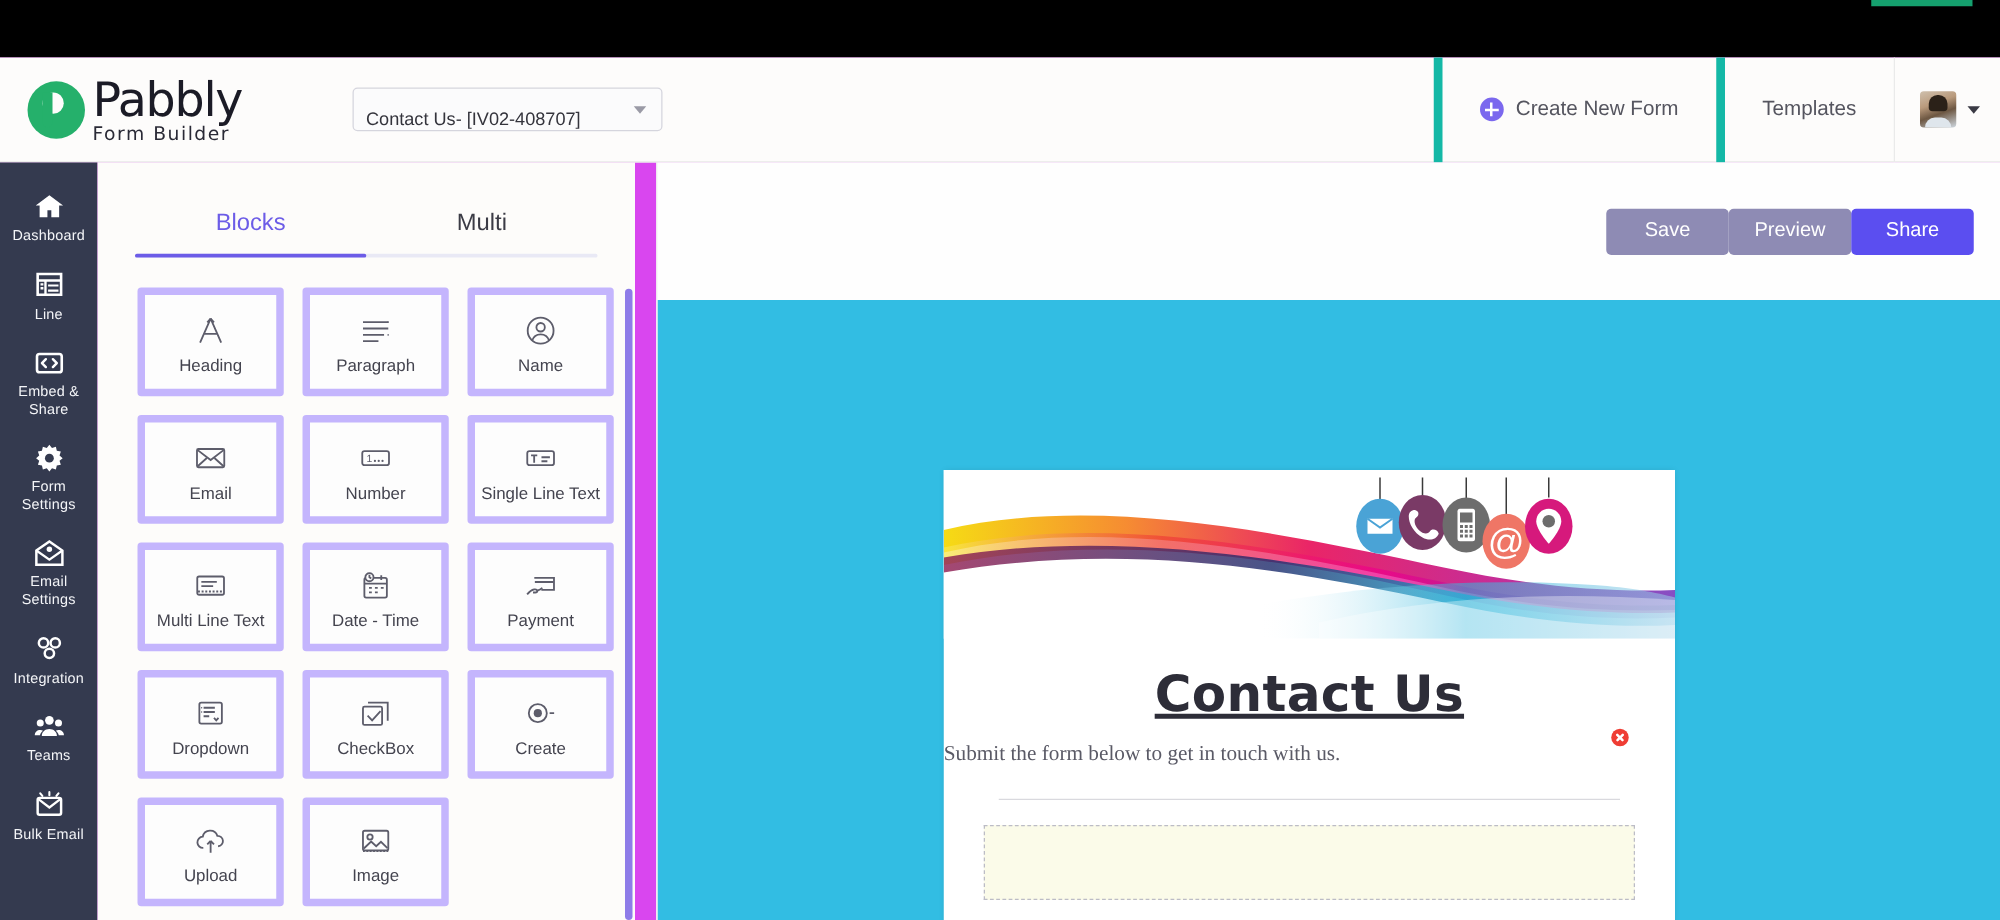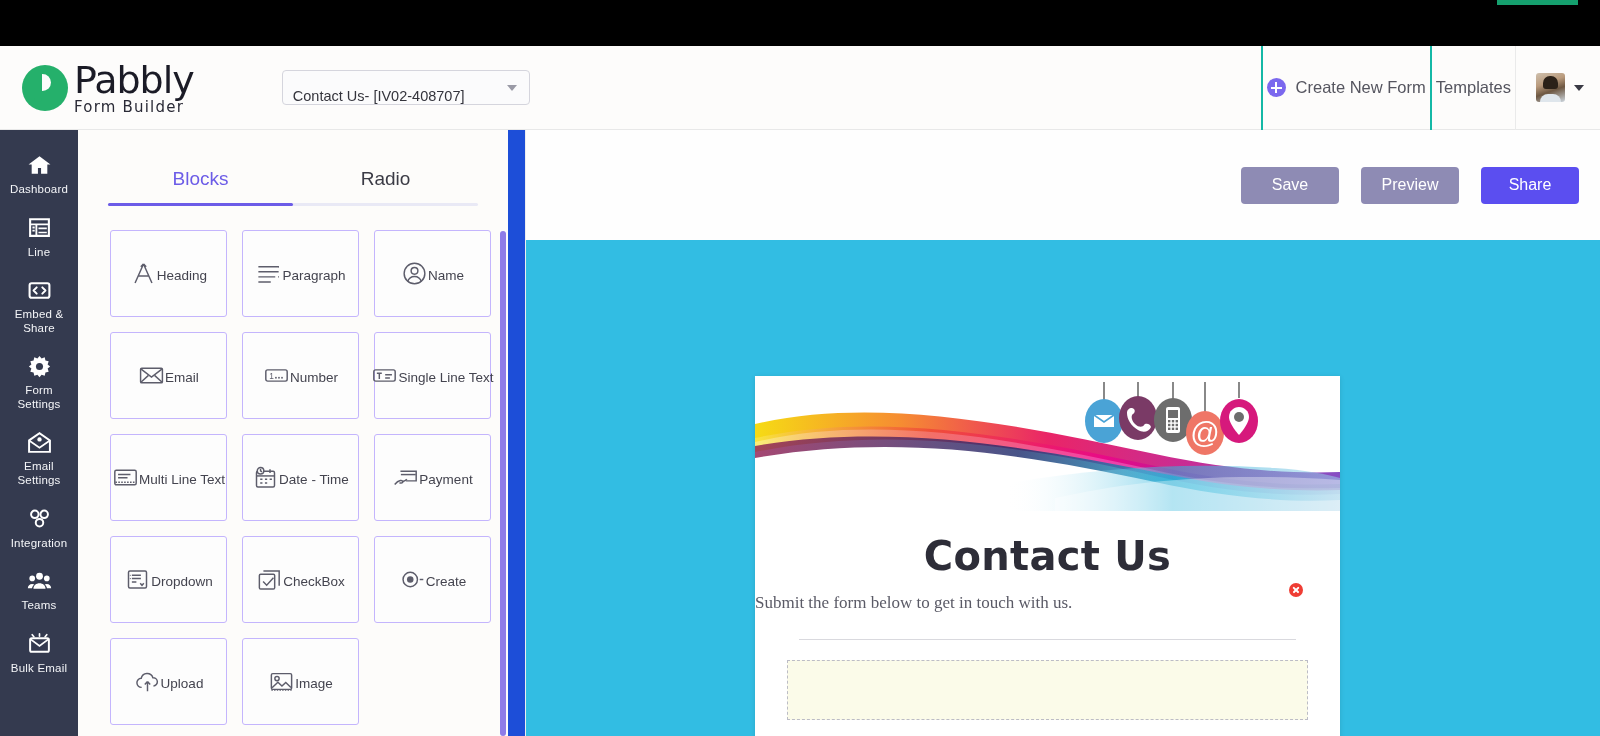--- a/index.html
+++ b/index.html
@@ -1,21 +1,21 @@
 <!DOCTYPE html>
 <html><head>
 <meta charset="utf-8">
 <style>
   * { box-sizing: border-box; margin: 0; padding: 0; }
   html, body {
     width: 1600px; height: 736px;
     font-family: "Liberation Sans", sans-serif;
     background: #ffffff; overflow: hidden;
   }
-  #app { position: relative; width: 1600px; height: 736px; overflow: hidden; background:#1d4ed8; }
+  #app { position: relative; width: 1600px; height: 736px; overflow: hidden; background:#d946ef; }
 
   
   .topbar { position:absolute; left:0; top:0; width:1600px; height:46px; background:#000; }
   .green-tab { position:absolute; left:1497px; top:0; width:81px; height:5px; background:#15a06e; }
 
   
   .header {
     position:absolute; left:0; top:46px; width:1600px; height:84px;
     background:#fdfcfb; display:flex; align-items:center;
     border-bottom:1px solid #e8e8e8;
@@ -46,22 +46,22 @@
     position:relative; cursor:pointer;
   }
   .form-select .caret {
     position:absolute; right:12px; top:50%; transform:translateY(-50%);
     width:0; height:0; border-left:5px solid transparent;
     border-right:5px solid transparent; border-top:6px solid #9a9aa6;
   }
 
   .header-right { margin-left:auto; display:flex; align-items:stretch; height:84px; }
   .hdr-cell {
-    display:flex; align-items:center; padding:0 4px;
-    border-left:2px solid #14b8a6; cursor:pointer;
+    display:flex; align-items:center; padding:0 30px;
+    border-left:7px solid #14b8a6; cursor:pointer;
   }
   .plus-icon {
     width:19px; height:19px; border-radius:50%; background:#7b68ee;
     position:relative; margin-right:10px; flex:none;
   }
   .plus-icon::before, .plus-icon::after {
     content:""; position:absolute; background:#fff;
   }
   .plus-icon::before { left:4px; top:8.5px; width:11px; height:2px; }
   .plus-icon::after { left:8.5px; top:4px; width:2px; height:11px; }
@@ -113,22 +113,22 @@
   }
   .tab.active { color:#6c5ce7; }
   .tab-underline { margin:0 30px; height:3px; background:#e9e9f5; position:relative; border-radius:2px; }
   .tab-underline .fill { position:absolute; left:0; top:0; width:50%; height:3px; background:#6c5ce7; border-radius:2px; }
 
   .block-grid {
     display:grid; grid-template-columns:repeat(3, 117px);
     gap:15px; padding:24px 0 0 32px;
   }
   .block-card {
-    width:117px; height:87px; border:1px solid #c4b5fd; border-radius:3px;
-    background:#fdfdfd; display:flex; 
+    width:117px; height:87px; border:6px solid #c4b5fd; border-radius:3px;
+    background:#fdfdfd; display:flex; flex-direction:column;
     align-items:center; justify-content:center; cursor:grab;
   }
   .block-icon { height:34px; display:flex; align-items:center; justify-content:center; }
   .block-icon svg { width:27px; height:27px; stroke:#5d5d6b; fill:none; stroke-width:1.3; }
   .block-label { font-size:13.5px; color:#44444f; margin-top:4px; white-space:nowrap; }
 
   .panel-scroll {
     position:absolute; left:500px; top:231px; width:6px; height:505px;
     background:#8e7ce8; border-radius:3px; cursor:pointer;
   }
@@ -138,41 +138,41 @@
     position:absolute; left:525px; top:130px; width:1075px; height:606px;
     background:#fefefe; overflow:hidden; border-left:1px solid #eeeeee;
   }
   .canvas-toolbar {
     position:absolute; left:0; top:0; width:1075px; height:110px; background:#fefefe;
     display:flex; align-items:center; justify-content:flex-end; padding-right:22px;
   }
   .btn {
     height:37px; min-width:98px; border-radius:4px; color:#fff;
     font-size:16px; display:flex; align-items:center; justify-content:center;
-    margin-left:22px; cursor:pointer; border:none;
+    cursor:pointer; border:none;
   }
   .btn.muted { background:#8e8bb4; }
   .btn.primary { background:#5b4ef0; }
 
   .canvas-bg {
     position:absolute; left:0; top:110px; width:1075px; height:496px;
     background:#32bde3;
   }
   .form-sheet {
     position:absolute; left:229px; top:246px; width:585px; height:490px;
     background:#ffffff; box-shadow:0 1px 5px rgba(0,0,0,.12);
   }
   .banner {
     width:585px; height:135px; position:relative; overflow:hidden; background:#fff;
   }
   .banner svg { display:block; width:585px; height:135px; }
 
   .form-title {
     text-align:center; font-size:40px; color:#2d2d38; font-weight:700;
-    margin-top:22px; letter-spacing:.3px; font-family:"DejaVu Sans", sans-serif;
+    margin-top:22px; letter-spacing:.3px; font-family:"DejaVu Sans", sans-serif;text-decoration:underline;
   }
   .form-sub {
     text-align:left; font-size:17px; color:#5a5a66; margin-top:14px;
     font-family:"Liberation Serif", serif;
   }
   .del-icon {
     position:absolute; right:37px; top:207px; width:14px; height:14px;
     border-radius:50%; background:#ef3d34; cursor:pointer;
     display:flex; align-items:center; justify-content:center;
   }
@@ -314,21 +314,21 @@
           </svg>
       </span>
       <span class="nav-label">Bulk Email</span>
     </div>
   </div>
 
   <div class="panel">
 
     <div class="tabs">
       <div class="tab active">Blocks</div>
-      <div class="tab">Radio</div>
+      <div class="tab">Multi</div>
     </div>
     <div class="tab-underline">
       <div class="fill"></div>
     </div>
 
     <div class="block-grid">
 
       <div class="block-card">
         <span class="block-icon">
           <svg viewBox="0 0 24 24">

